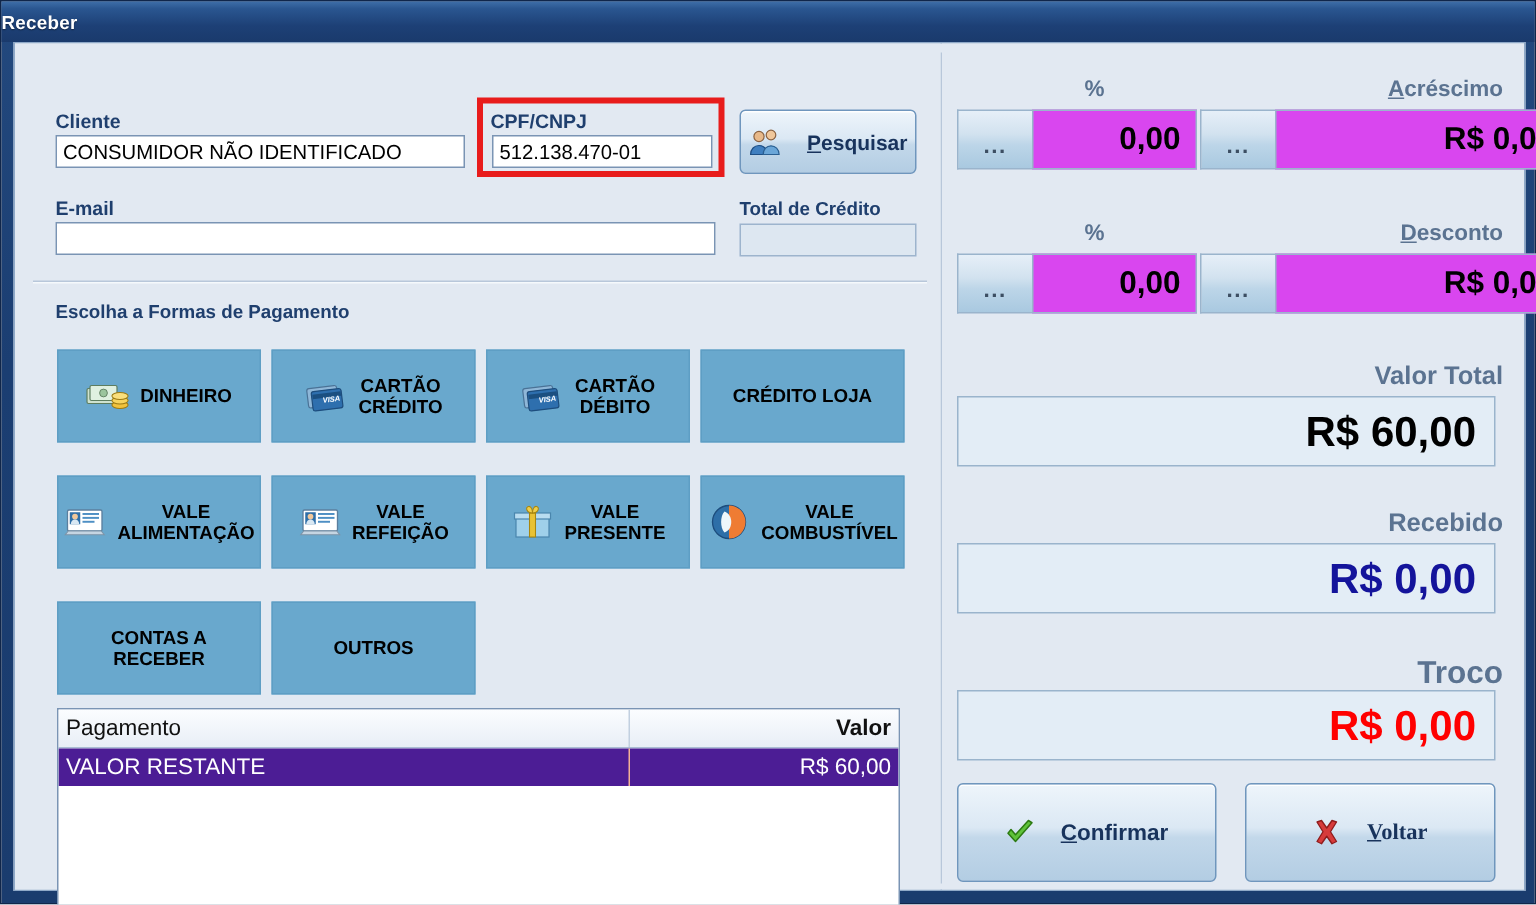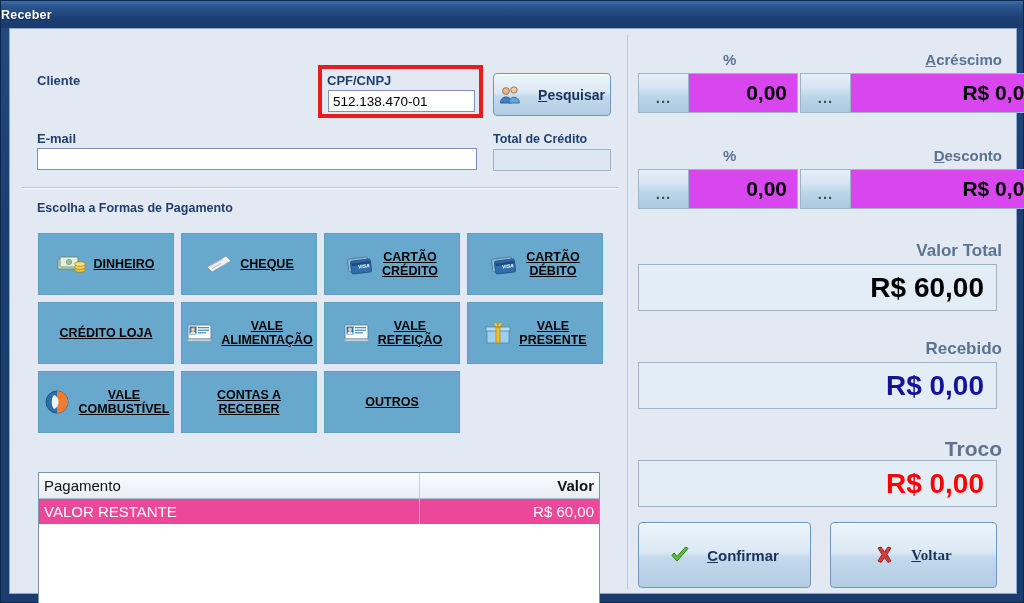--- a/index.html
+++ b/index.html
@@ -122,22 +122,21 @@
     font-size: 12.5px;
   }
   
   #pay-grid {
     position: absolute;
     left: 28px; top: 204px;
     width: 565px;
     display: grid;
     grid-template-columns: repeat(4, 136px);
     grid-auto-rows: 62px;
-    gap: 7px 7px;
-    text-decoration: underline;
+    gap: 22px 7px;
   }
   .pay-btn {
     background: #69a8cd;
     border: 1px solid #5e9ec4;
     display: flex;
     align-items: center;
     justify-content: center;
     gap: 6px;
     padding: 0 6px;
     cursor: default;
@@ -177,21 +176,21 @@
   }
   #pay-table .th-val {
     flex: 1;
     display: flex; align-items: center; justify-content: flex-end;
     padding-right: 5px;
     font-weight: bold;
   }
   #pay-table .trow {
     display: flex;
     height: 25px;
-    background: #ec4899;
+    background: #4c1d95;
     color: #ffffff;
     font-size: 15px;
   }
   #pay-table .td-pag {
     flex: 0 0 381px;
     display: flex; align-items: center;
     padding-left: 5px;
     border-right: 1px solid #f3b296;
   }
   #pay-table .td-val {
@@ -272,20 +271,21 @@
 
   <div id="titlebar">
     <span>Receber</span>
   </div>
 
   <div id="client">
 
     <div id="left">
 
       <div class="lbl" id="cliente-label">Cliente</div>
+      <div class="field" id="cliente-input">CONSUMIDOR NÃO IDENTIFICADO</div>
 
       <div class="lbl" id="email-label">E-mail</div>
       <div class="field" id="email-input"></div>
 
       <div id="cpf-box"></div>
       <div class="lbl" id="cpf-label">CPF/CNPJ</div>
       <div class="field" id="cpf-input">512.138.470-01</div>
 
       <div class="btn3d" id="pesquisar-btn">
         <span>
@@ -315,30 +315,20 @@
               <rect x="3" y="6" width="18" height="10" rx="1" fill="#dff0e0" stroke="#5d7d5f" stroke-width=".8"></rect>
               <circle cx="12" cy="11" r="2.6" fill="#9bc49d" stroke="#5d7d5f" stroke-width=".6"></circle>
               <ellipse cx="23" cy="19" rx="5.4" ry="2.3" fill="#f0c23c" stroke="#9c7a12" stroke-width=".7"></ellipse>
               <ellipse cx="23" cy="16" rx="5.4" ry="2.3" fill="#f6d45e" stroke="#9c7a12" stroke-width=".7"></ellipse>
               <ellipse cx="23" cy="13" rx="5.4" ry="2.3" fill="#fadf7c" stroke="#9c7a12" stroke-width=".7"></ellipse>
             </svg>
           </span>
           <span class="cap">DINHEIRO</span>
         </div>
 
-        <div class="pay-btn">
-          <span class="pay-ico">
-            <svg class="ico-svg" width="30" height="26" viewBox="0 0 30 26">
-              <path d="M3 16 L22 5 L27 10 L8 21 Z" fill="#eef2f6" stroke="#8a9aaa" stroke-width=".9"></path>
-              <path d="M6 15 L19 8" stroke="#b0bfcd" stroke-width="1"></path>
-              <path d="M8 17.5 L17 12.4" stroke="#b0bfcd" stroke-width="1"></path>
-            </svg>
-          </span>
-          <span class="cap">CHEQUE</span>
-        </div>
 
         <div class="pay-btn">
           <span class="pay-ico">
             <svg class="ico-svg" width="30" height="26" viewBox="0 0 30 26">
               <rect x="2" y="7" width="20" height="13" rx="1.6" transform="rotate(-7 12 13)" fill="#8fb7d8" stroke="#4a7296" stroke-width=".8"></rect>
               <rect x="5" y="9" width="20" height="13" rx="1.6" transform="rotate(-7 15 15)" fill="#2e6fae" stroke="#1d4d7d" stroke-width=".8"></rect>
               <rect x="5.6" y="11" width="19" height="3" transform="rotate(-7 15 15)" fill="#1b4f80"></rect>
               <text x="12" y="17.2" transform="rotate(-7 15 15)" font-family="Liberation Sans" font-size="5" font-weight="bold" font-style="italic" fill="#ffffff">VISA</text>
             </svg>
           </span>

